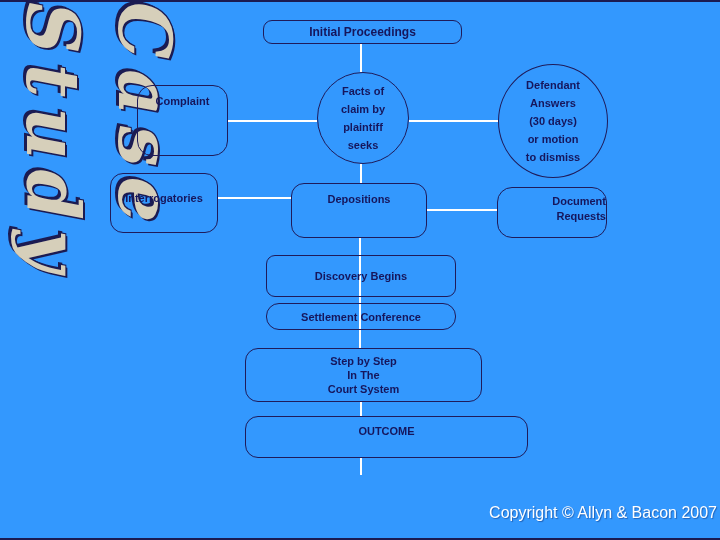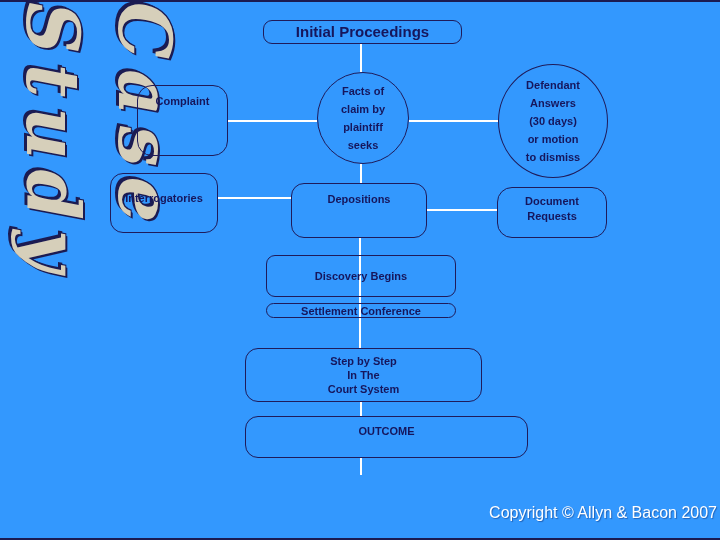--- a/index.html
+++ b/index.html
@@ -57,45 +57,45 @@
   <div class="line" style="left:409px;top:120px;width:89px;height:2px;"></div>
   <div class="line" style="left:360px;top:164px;width:2px;height:19px;"></div>
   <div class="line" style="left:218px;top:197px;width:73px;height:2px;"></div>
   <div class="line" style="left:427px;top:209px;width:70px;height:2px;"></div>
   <div class="line" style="left:359px;top:238px;width:2px;height:110px;"></div>
   <div class="line" style="left:360px;top:402px;width:2px;height:14px;"></div>
   <div class="line" style="left:360px;top:458px;width:2px;height:17px;"></div>
 
   <div class="watermark">Case Study</div>
 
-  <div class="shape pill center-label" style="left:263px;top:20px;width:199px;height:24px;font-size:15px;">Initial Proceedings</div>
+  <div class="shape pill center-label" style="left:263px;top:20px;width:199px;height:24px;font-size:12px;">Initial Proceedings</div>
 
   <div class="shape rect" style="left:137px;top:85px;width:91px;height:71px;border-radius:15px;padding-top:8px;">Complaint</div>
 
   <div class="shape circle" style="left:317px;top:72px;width:92px;height:92px;">Facts of
 claim by
 plaintiff
 seeks</div>
 
   <div class="shape circle" style="left:498px;top:64px;width:110px;height:114px;">Defendant
 Answers
 (30 days)
 or motion
 to dismiss</div>
 
   <div class="shape rect" style="left:110px;top:173px;width:108px;height:60px;padding-top:17px;">Interrogatories</div>
 
   <div class="shape rect" style="left:291px;top:183px;width:136px;height:55px;padding-top:8px;">Depositions</div>
 
-  <div class="shape rect" style="left:497px;top:187px;width:110px;height:51px;border-radius:15px;padding-top:6px;line-height:15px;">Document
+  <div class="shape rect" style="left:497px;top:187px;width:110px;height:51px;border-radius:15px;padding-top:6px;line-height:15px;text-align:right;">Document
 Requests</div>
 
   <div class="shape pill center-label" style="left:266px;top:255px;width:190px;height:42px;">Discovery Begins</div>
 
-  <div class="shape pill center-label" style="left:266px;top:303px;width:190px;height:15px;border-radius:13px;">Settlement Conference</div>
+  <div class="shape pill center-label" style="left:266px;top:303px;width:190px;height:27px;border-radius:13px;">Settlement Conference</div>
 
   <div class="shape rect center-label" style="left:245px;top:348px;width:237px;height:54px;">Step by Step
 In The
 Court System</div>
 
   <div class="shape rect" style="left:245px;top:416px;width:283px;height:42px;padding-top:7px;">OUTCOME</div>
 
 
   <div class="copyright">Copyright © Allyn &amp; Bacon 2007</div>
 

